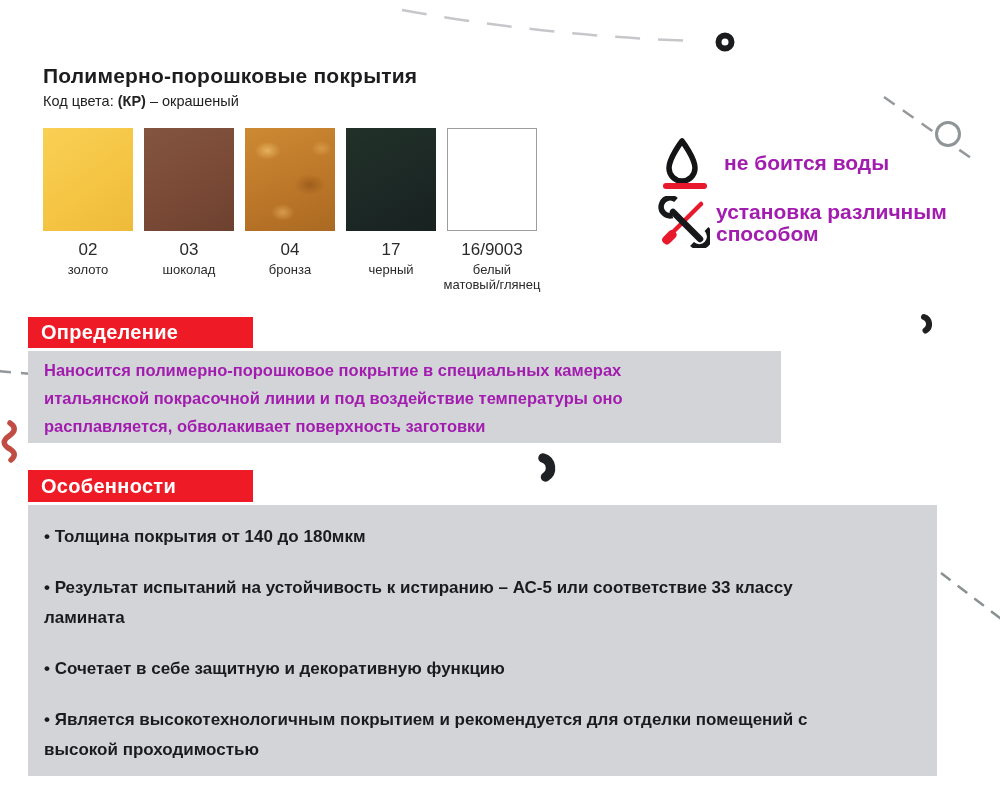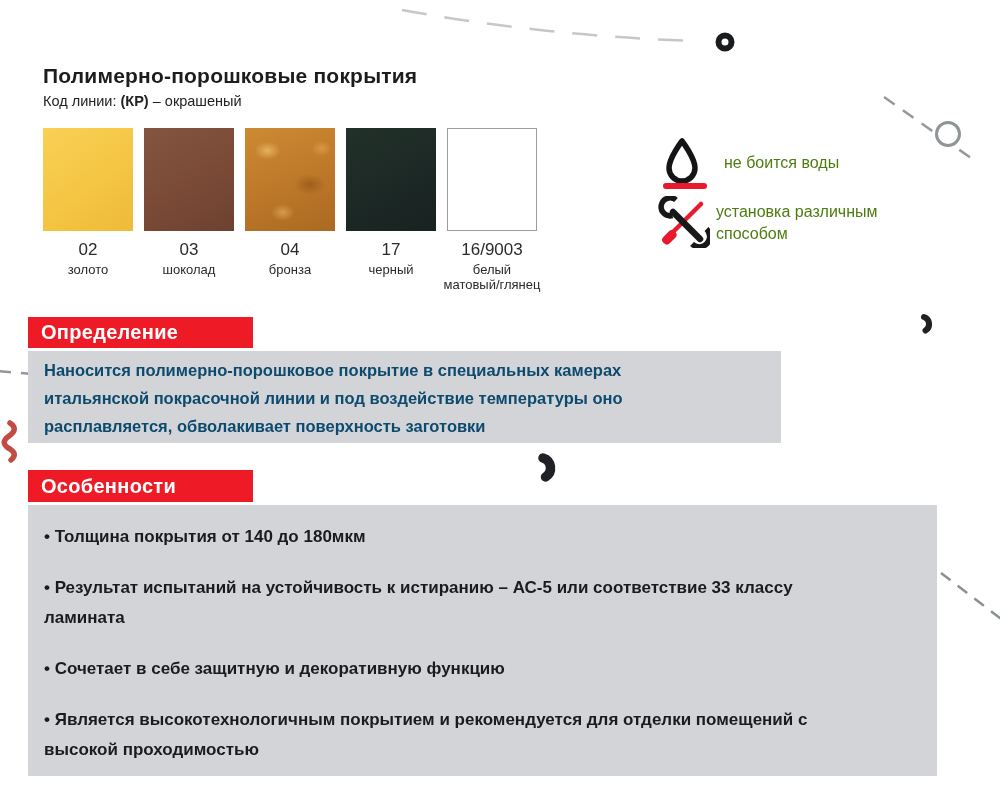--- a/index.html
+++ b/index.html
@@ -25,39 +25,39 @@
       radial-gradient(18px 13px at 42% 82%,rgba(255,204,120,.45),transparent 65%),
       radial-gradient(16px 12px at 85% 20%,rgba(255,200,110,.35),transparent 65%),
       linear-gradient(160deg,#cd8a33 0%,#bd7729 55%,#aa6a22 100%);}
   .sw-3{background:linear-gradient(150deg,#223129 0%,#1c2825 60%,#182220 100%);}
   .sw-4{background:#ffffff;border:1.5px solid #9d9d9f;box-sizing:border-box;}
   .sw-code{margin-top:9px;font-size:17px;font-weight:500;color:#2a2a2c;}
   .sw-name{margin-top:2px;font-size:13px;font-weight:500;color:#2a2a2c;white-space:pre-line;line-height:15px;
            width:130px;position:relative;left:-20px;}
 
   
-  .feat-label{position:absolute;font-size:16px;font-weight:400;color:#4d7c0f;white-space:pre-line;line-height:22px;}
+  .feat-label{position:absolute;font-size:21px;font-weight:700;color:#a21caf;white-space:pre-line;line-height:22px;}
   .lbl-water{left:724px;top:152px;}
   .lbl-tools{left:716px;top:201px;}
   .drop-underline{position:absolute;left:663px;top:183px;width:44px;height:6px;border-radius:3px;background:#e8192c;}
   .icon-box{position:absolute;}
   .ic-drop{left:664px;top:138px;}
   .ic-tools{left:658px;top:196px;}
 
   
   .section-head{
     position:absolute;left:28px;width:225px;height:31px;background:#ee1b27;
     color:#fff;font-size:20px;font-weight:700;line-height:31px;padding-left:13px;
     box-sizing:border-box;letter-spacing:.3px;
   }
   .head-def{top:317px;}
   .head-feat{top:470px;height:32px;line-height:32px;}
   .graybox{position:absolute;left:28px;background:#d3d4d7;box-sizing:border-box;}
   .box-def{top:351px;width:753px;height:92px;padding:5px 16px;
-    font-size:16.5px;font-weight:600;line-height:28px;color:#0c4a6e;white-space:pre-line;}
+    font-size:16.5px;font-weight:600;line-height:28px;color:#a21caf;white-space:pre-line;}
   .box-feat{top:505px;width:909px;height:271px;padding:17px 12px 10px 16px;}
   .bullet{font-size:17px;font-weight:600;color:#1b1b1d;line-height:30px;margin:0 0 21px 0;white-space:pre-line;}
   .bullet::before{content:"\2022\00a0";}
 </style>
 </head>
 <body>
 
 <div class="page">
 
   <svg class="deco" viewBox="0 0 1000 800">
@@ -66,21 +66,21 @@
     <path d="M884 97 L978 163" fill="none" stroke="#95999c" stroke-width="2.5" stroke-dasharray="13 10"></path>
     <circle cx="948" cy="134" r="11.5" fill="#ffffff" stroke="#8f9496" stroke-width="3"></circle>
     <path d="M-4 371 L32 374" fill="none" stroke="#93979a" stroke-width="2.5" stroke-dasharray="15 10"></path>
     <path d="M10 423 q 9 6 -1 13 q -10 7 1 13 q 8 5 1 11" fill="none" stroke="#c14c44" stroke-width="5.5" stroke-linecap="round"></path>
     <path d="M543 458 a 10.5 10.5 0 0 1 2.5 19" fill="none" stroke="#202124" stroke-width="9.5" stroke-linecap="round"></path>
     <path d="M924 317 a 7.5 7.5 0 0 1 1.5 13.5" fill="none" stroke="#1f2022" stroke-width="6" stroke-linecap="round"></path>
     <path d="M941 573 L1005 622" fill="none" stroke="#8b9093" stroke-width="2.5" stroke-dasharray="12 9"></path>
   </svg>
 
   <h1 class="title">Полимерно-порошковые покрытия</h1>
-  <p class="subtitle"><span>Код линии: </span><b>(КР)</b><span> – окрашеный</span></p>
+  <p class="subtitle"><span>Код цвета: </span><b>(КР)</b><span> – окрашеный</span></p>
 
   <div class="swatch-row">
     <div class="swatch-cell">
       <div class="swatch sw-0"></div>
       <div class="sw-code">02</div>
       <div class="sw-name">золото</div>
     </div>
     <div class="swatch-cell">
       <div class="swatch sw-1"></div>
       <div class="sw-code">03</div>

